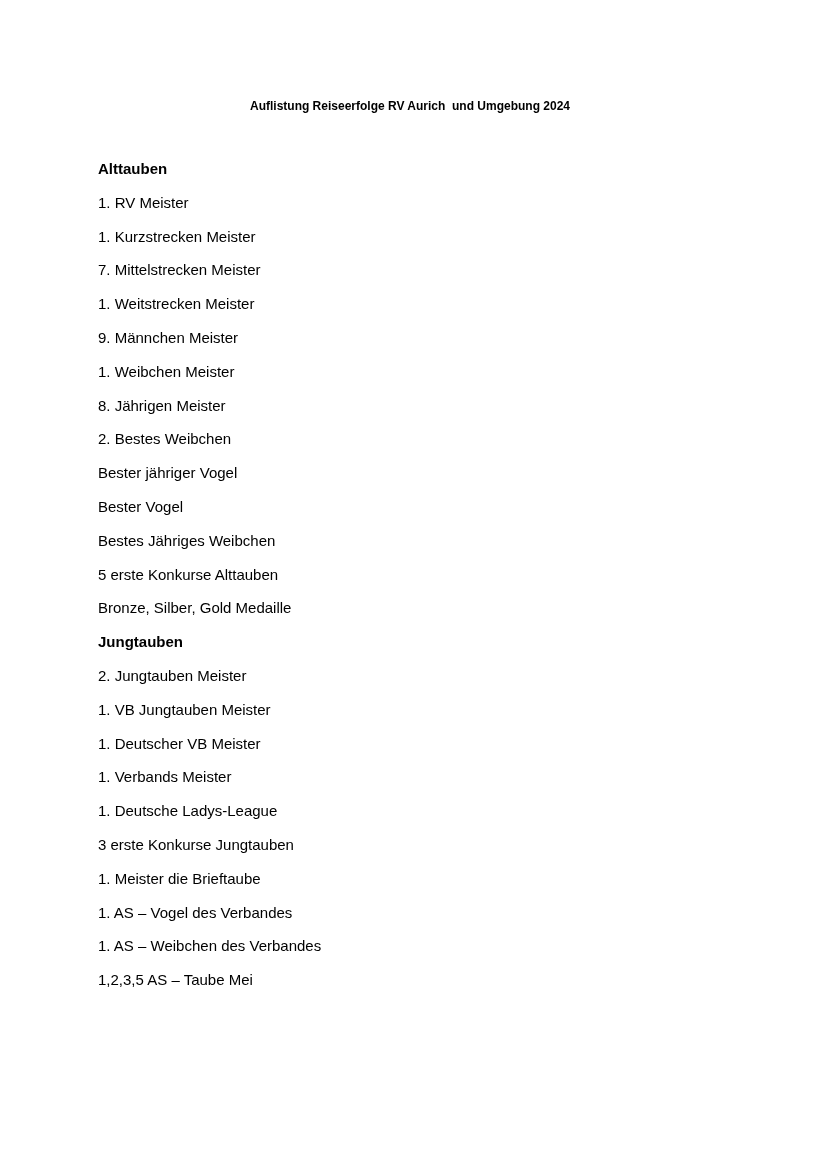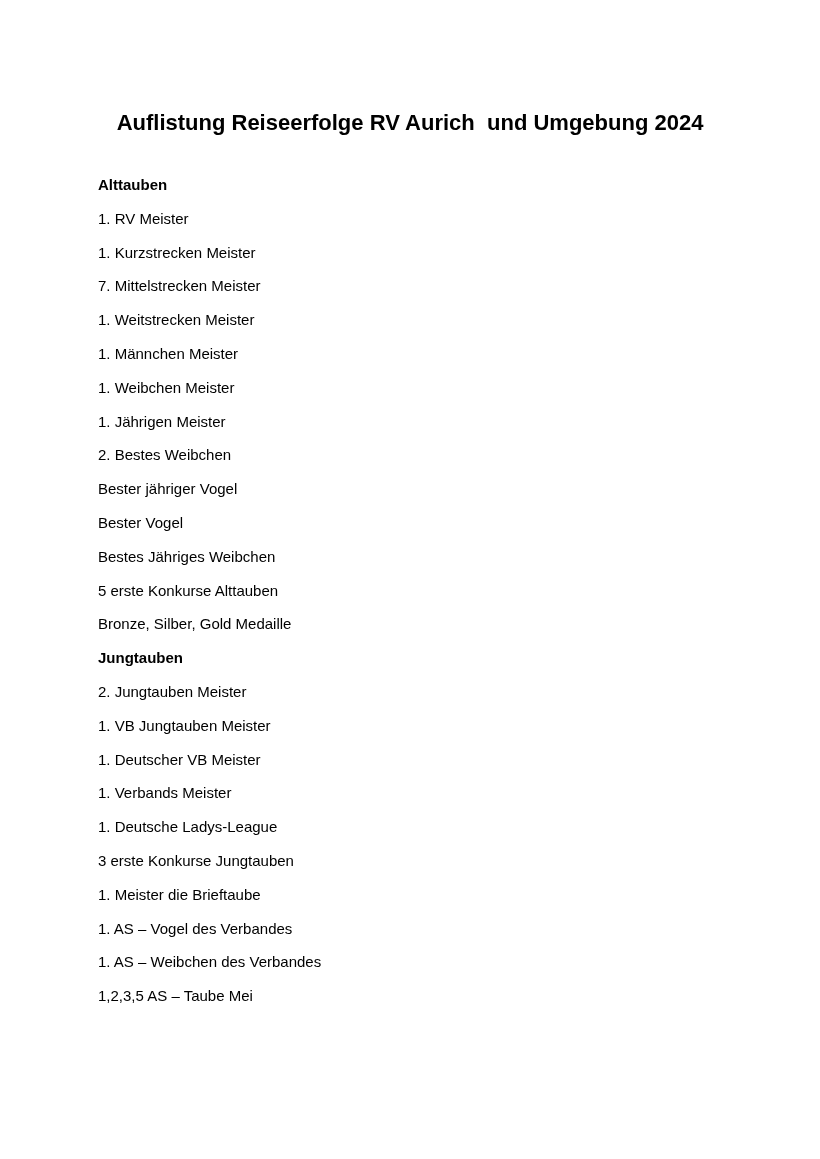--- a/index.html
+++ b/index.html
@@ -12,23 +12,23 @@
     width: 820px;
     height: 1159px;
     background: #ffffff;
     color: #000000;
     font-family: "Liberation Sans", sans-serif;
     overflow: hidden;
     box-sizing: border-box;
   }
   .doc-title {
     padding-top: 96px;
-    margin: 16px;
+    margin: 0;
     text-align: center;
-    font-size: 22px;
+    font-size: 12px;
     line-height: 21px;
     font-weight: bold;
     white-space: pre-wrap; 
   }
   .content {
     margin: 44px 0 0 98px;
   }
   .content p {
     margin: 0 0 18.8px 0;
     font-size: 15px;
@@ -45,23 +45,23 @@
 
 <div class="page">
   <h1 class="doc-title">Auflistung Reiseerfolge RV Aurich  und Umgebung 2024</h1>
 
   <div class="content">
     <p class="section-heading">Alttauben</p>
     <p>1. RV Meister</p>
     <p>1. Kurzstrecken Meister</p>
     <p>7. Mittelstrecken Meister</p>
     <p>1. Weitstrecken Meister</p>
-    <p>1. Männchen Meister</p>
+    <p>9. Männchen Meister</p>
     <p>1. Weibchen Meister</p>
-    <p>1. Jährigen Meister</p>
+    <p>8. Jährigen Meister</p>
     <p>2. Bestes Weibchen</p>
     <p>Bester jähriger Vogel</p>
     <p>Bester Vogel</p>
     <p>Bestes Jähriges Weibchen</p>
     <p>5 erste Konkurse Alttauben</p>
     <p>Bronze, Silber, Gold Medaille</p>
 
     <p class="section-heading">Jungtauben</p>
     <p>2. Jungtauben Meister</p>
     <p>1. VB Jungtauben Meister</p>

